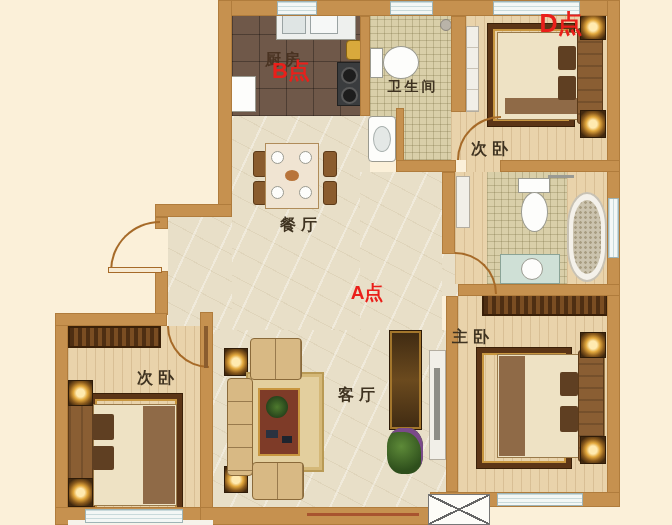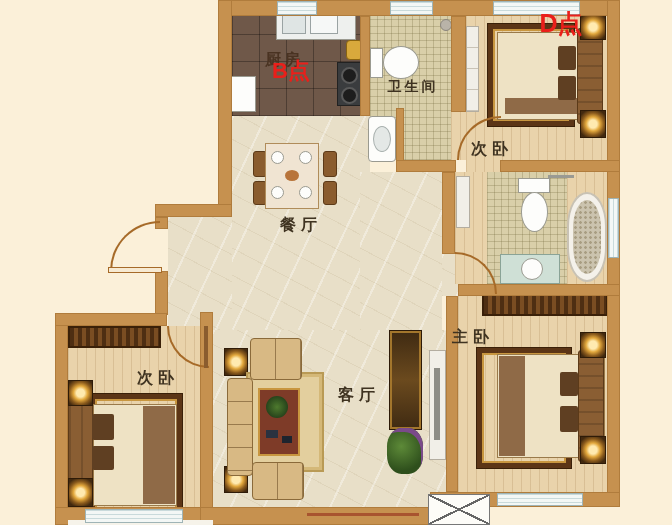--- a/index.html
+++ b/index.html
@@ -195,15 +195,16 @@
   <div class="roomlabel" style="left:380px;top:78px;width:66px;font-size:14px;letter-spacing:3px;">卫生间</div>
   <div class="roomlabel" style="left:462px;top:140px;width:60px;">次卧</div>
   <div class="roomlabel" style="left:271px;top:216px;width:60px;">餐厅</div>
   <div class="roomlabel" style="left:329px;top:386px;width:60px;">客厅</div>
   <div class="roomlabel" style="left:443px;top:328px;width:60px;">主卧</div>
   <div class="roomlabel" style="left:128px;top:369px;width:60px;">次卧</div>
 
   <div class="redlabel" style="left:259px;top:58px;width:64px;font-size:22px;line-height:25px;">B点</div>
   <div class="redlabel" style="left:530px;top:11px;width:62px;font-size:25px;line-height:25px;">D点</div>
   <div class="redlabel" style="left:312px;top:281px;width:110px;font-size:20px;line-height:24px;">
+    <div style="position:static;font-size:19px;">A点</div>
   </div>
 
 </div>
 
 </body></html>

